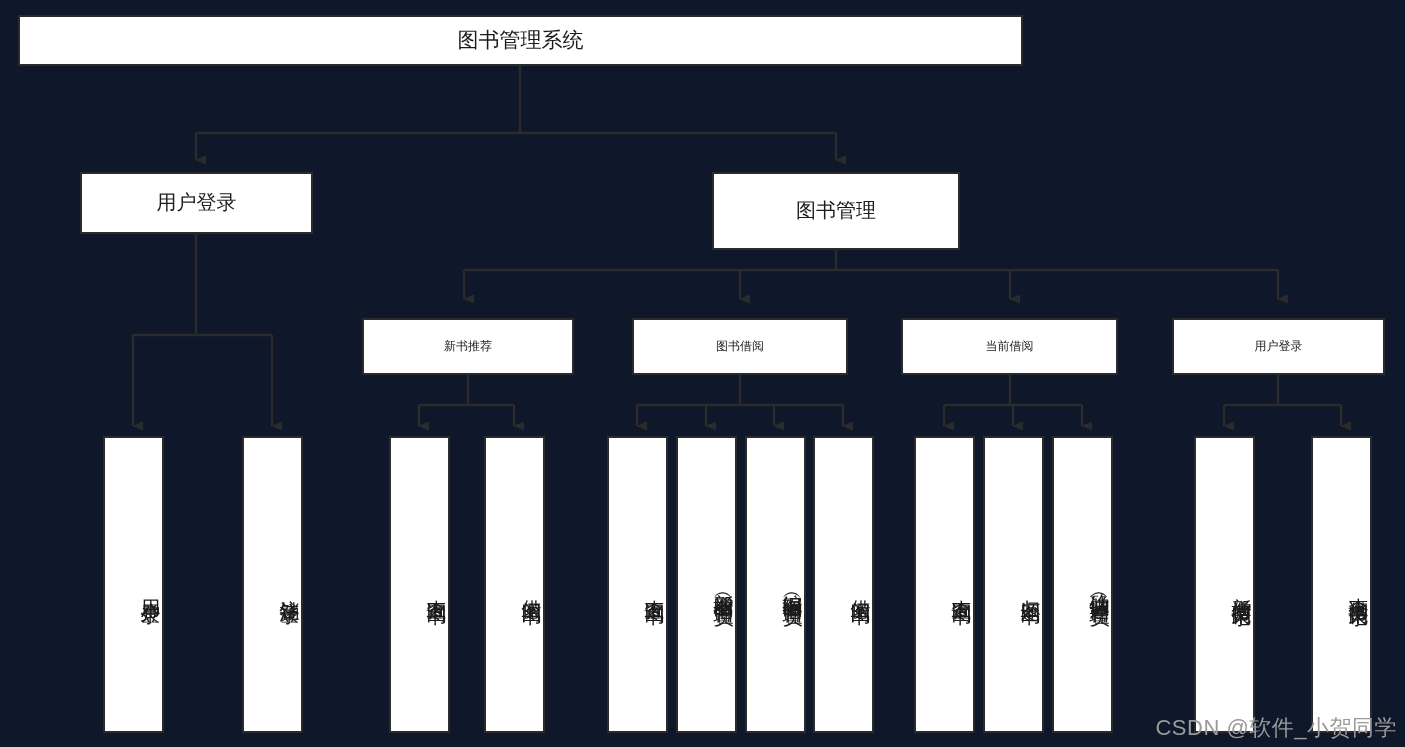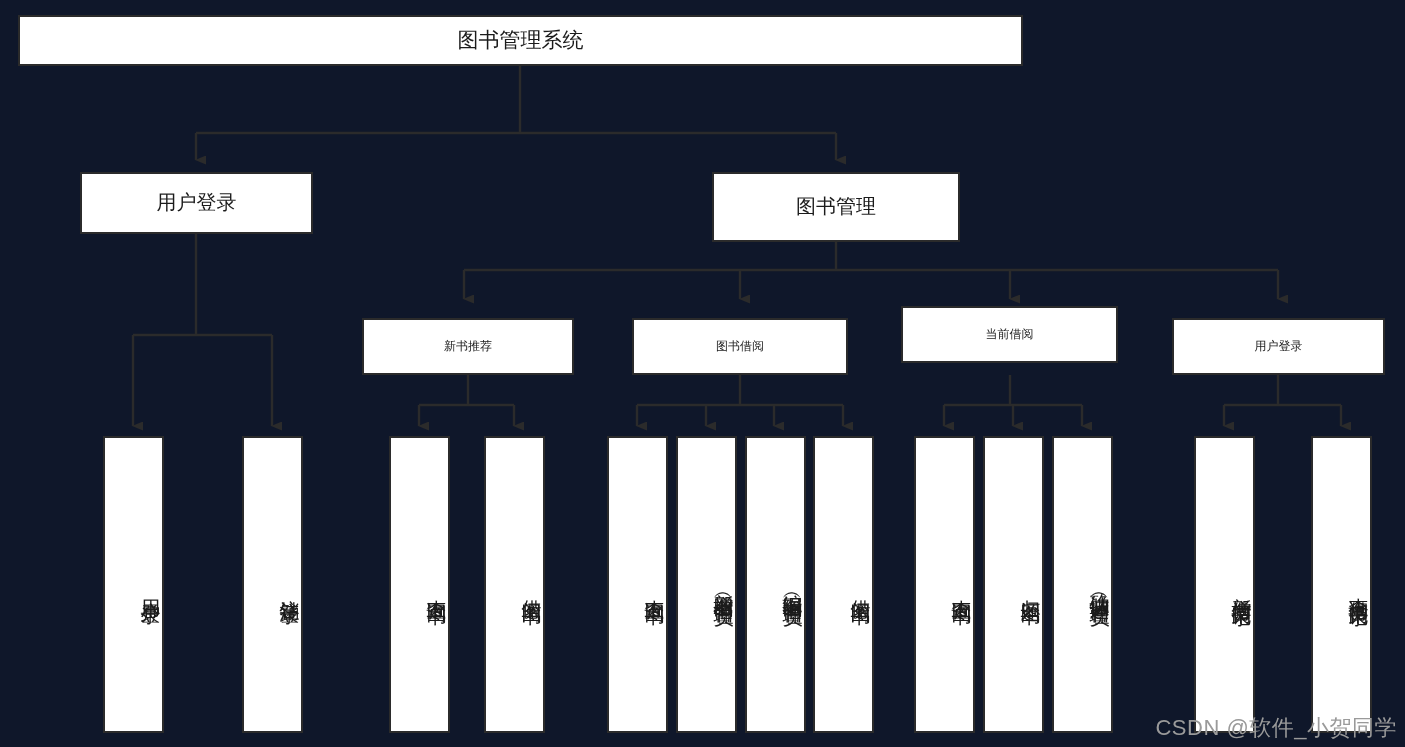--- a/index.html
+++ b/index.html
@@ -124,31 +124,31 @@
     </g>
   </svg>
 
   <div class="node root" style="left:18px; top:15px; width:1005px; height:51px;">
     <span>图书管理系统</span>
   </div>
 
   <div class="node lvl2" style="left:80px; top:172px; width:233px; height:62px;">
     <span>用户登录</span>
   </div>
-  <div class="node lvl2" style="left:712px; top:172px; width:248px; height:70px;">
+  <div class="node lvl2" style="left:712px; top:172px; width:248px; height:78px;">
     <span>图书管理</span>
   </div>
 
   <div class="node lvl3" style="left:362px; top:318px; width:212px; height:57px;">
     <span>新书推荐</span>
   </div>
   <div class="node lvl3" style="left:632px; top:318px; width:216px; height:57px;align-items:center;">
     <span>图书借阅</span>
   </div>
-  <div class="node lvl3" style="left:901px; top:306px; width:217px; height:57px;text-align:right;">
+  <div class="node lvl3" style="left:901px; top:318px; width:217px; height:57px;text-align:right;">
     <span>当前借阅</span>
   </div>
   <div class="node lvl3" style="left:1172px; top:318px; width:213px; height:57px;">
     <span>用户登录</span>
   </div>
 
   <div class="node leaf" style="left:103px; top:436px; width:61px; height:297px;">
     <span>用户登录</span>
   </div>
   <div class="node leaf" style="left:242px; top:436px; width:61px; height:297px;">

